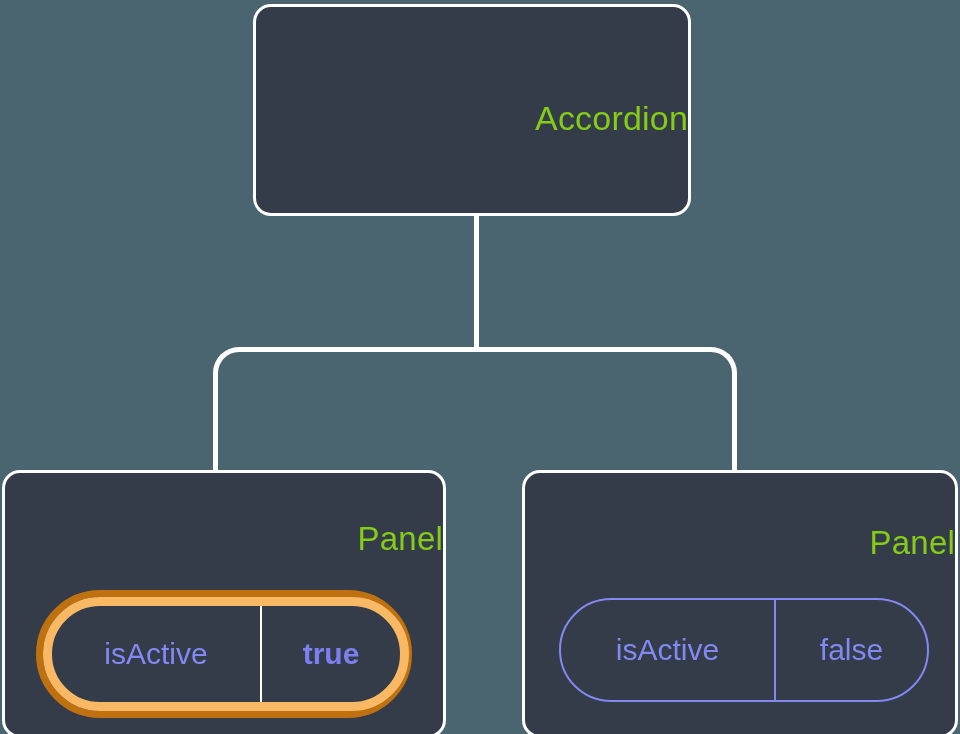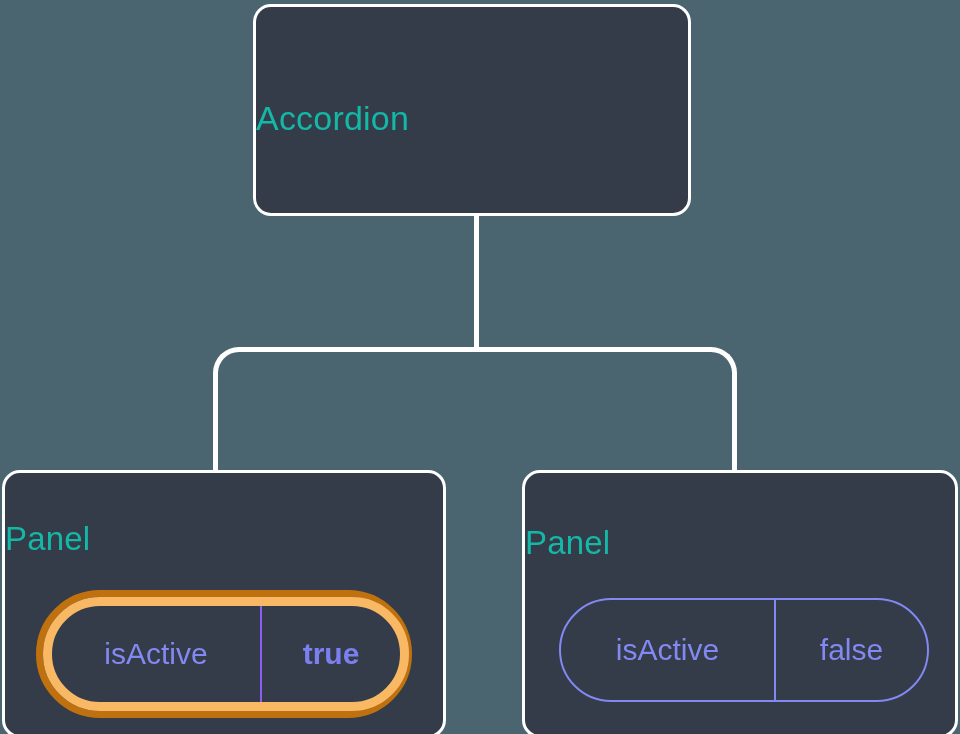--- a/index.html
+++ b/index.html
@@ -70,22 +70,22 @@
     left: 522px;
     top: 470px;
     width: 436px;
     height: 268px;
   }
 
   .node-title {
     position: absolute;
     left: 0;
     width: 100%;
-    text-align: left;
-    color: #14b8a6;
+    text-align: right;
+    color: #84cc16;
     font-size: 33px;
     font-weight: 400;
     letter-spacing: 0.2px;
     white-space: nowrap;
   }
   #node-root .node-title {
     top: 92px;
     font-size: 34px;
   }
   #node-panel-left .node-title  { top: 47px; }
@@ -154,21 +154,21 @@
     width: 208px;
     color: #8389F2;
     font-size: 30px;
     font-weight: 400;
   }
   #pill-left .pill-val {
     width: 140px;
     color: #7B80F0;
     font-size: 30px;
     font-weight: 700;
-    border-left: 2px solid #8b5cf6;
+    border-left: 2px solid #ffffff;
   }
 </style>
 </head>
 <body>
 
 <div id="stage">
 
   <div id="stem" class="conn"></div>
   <div id="branch"></div>
 

